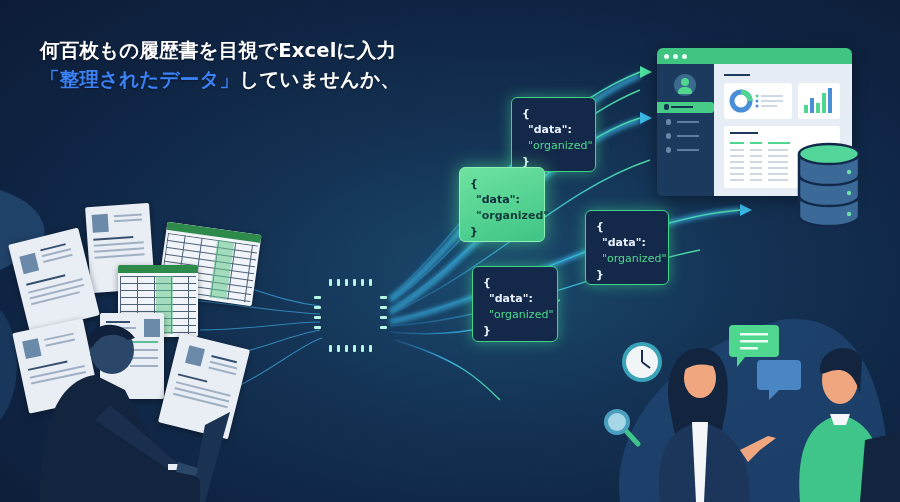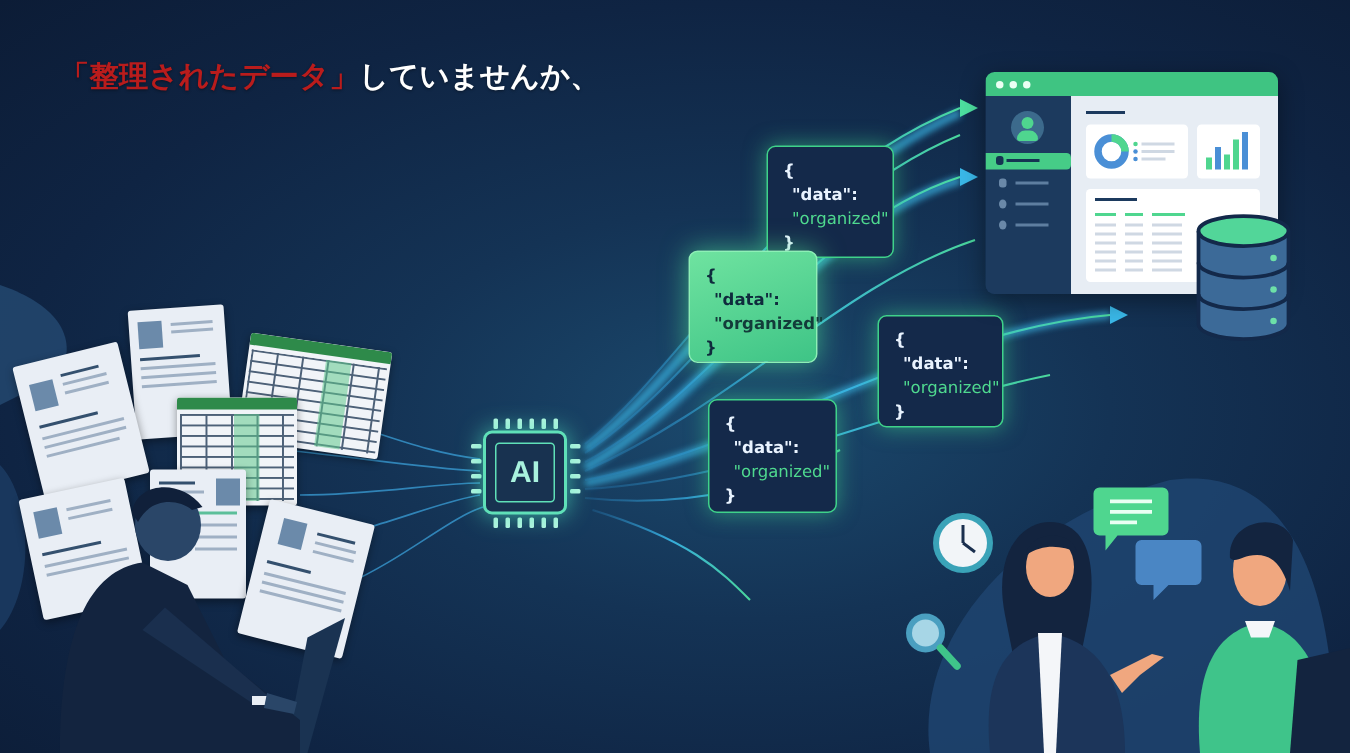--- a/index.html
+++ b/index.html
@@ -11,21 +11,21 @@
   }
   .abs { position: absolute; }
 
   
   .headline {
     left: 40px; top: 36px; width: 420px;
     color: #ffffff; font-weight: bold; font-size: 19.5px; line-height: 29px;
     letter-spacing: 0.2px;
     text-shadow: 0 1px 2px rgba(0,0,0,0.4);
   }
-  .headline .hl { color: #b91c1c; }
+  .headline .hl { color: #3b82f6; }
 
   
   svg.flows { left: 0; top: 0; width: 900px; height: 502px; }
 
   
   .card {
     border-radius: 6px;
     padding: 8px 10px;
     font-family: "DejaVu Sans", sans-serif;
     font-size: 11px; line-height: 16px; font-weight: bold;
@@ -137,20 +137,21 @@
     <path d="M395 340 C460 360, 480 380, 500 400"></path>
   </g>
   <g fill="#4de0a0">
     <polygon points="640,66 652,72 640,78"></polygon>
     <polygon points="640,112 652,118 640,124" fill="#3ab8e8"></polygon>
     <polygon points="740,204 752,210 740,216" fill="#3ab8e8"></polygon>
   </g>
 </svg>
 
 <div class="abs headline">
+  <div>何百枚もの履歴書を目視でExcelに入力</div>
   <div><span class="hl">「整理されたデータ」</span><span>していませんか、</span></div>
 </div>
 
 <div class="abs card dark" style="left:511px; top:97px; width:85px; height:75px;">
   <span>{</span>
   <span class="key">"data":</span>
   <span class="val">"organized"</span>
   <span>}</span>
 </div>
 <div class="abs card light" style="left:459px; top:167px; width:86px; height:75px;">
@@ -186,23 +187,20 @@
   <div class="pin" style="left:56px;top:75px;width:3px;height:7px"></div>
   <div class="pin" style="left:64px;top:75px;width:3px;height:7px"></div>
   <div class="pin" style="left:9px;top:26px;width:7px;height:3px"></div>
   <div class="pin" style="left:9px;top:36px;width:7px;height:3px"></div>
   <div class="pin" style="left:9px;top:46px;width:7px;height:3px"></div>
   <div class="pin" style="left:9px;top:56px;width:7px;height:3px"></div>
   <div class="pin" style="left:75px;top:26px;width:7px;height:3px"></div>
   <div class="pin" style="left:75px;top:36px;width:7px;height:3px"></div>
   <div class="pin" style="left:75px;top:46px;width:7px;height:3px"></div>
   <div class="pin" style="left:75px;top:56px;width:7px;height:3px"></div>
-  <div class="chip">
-    <div class="chip-inner">AI</div>
-  </div>
 </div>
 
 <div class="abs dash">
   <div class="titlebar">
     <span class="dot"></span>
     <span class="dot"></span>
     <span class="dot"></span>
   </div>
   <div class="side">
     <div class="avatar"></div>

